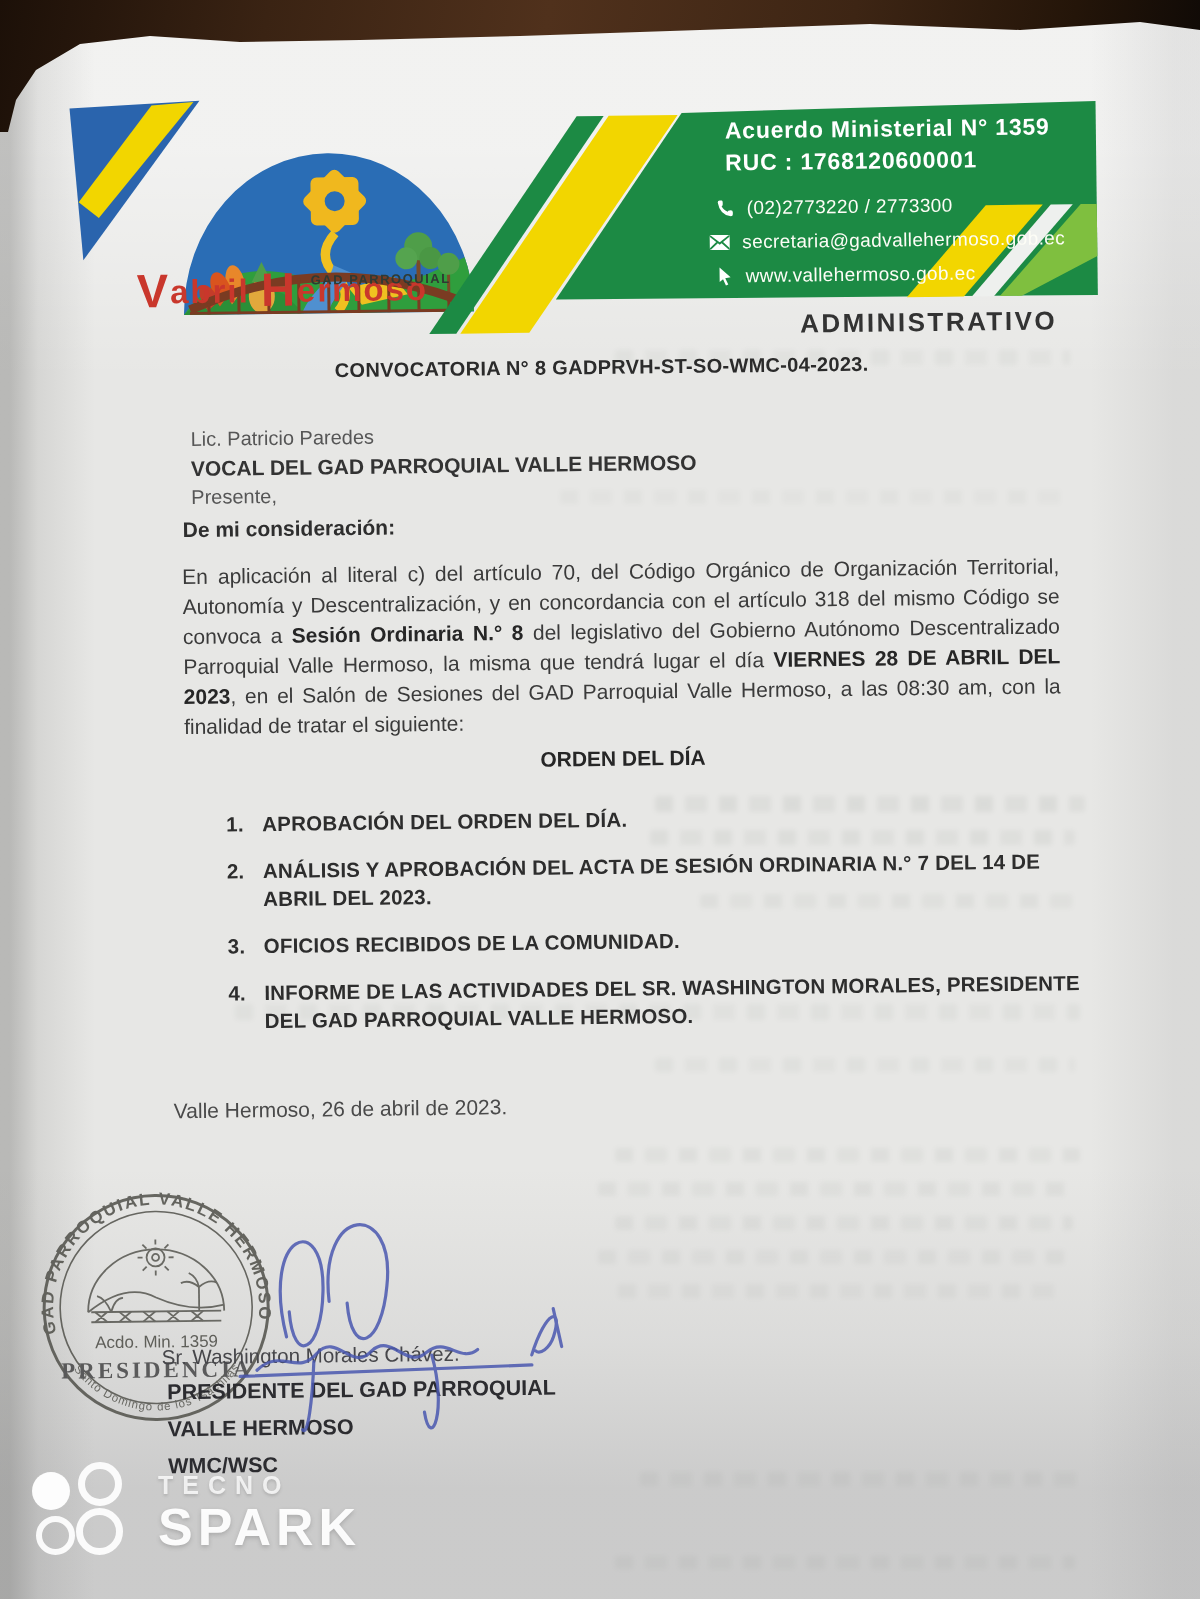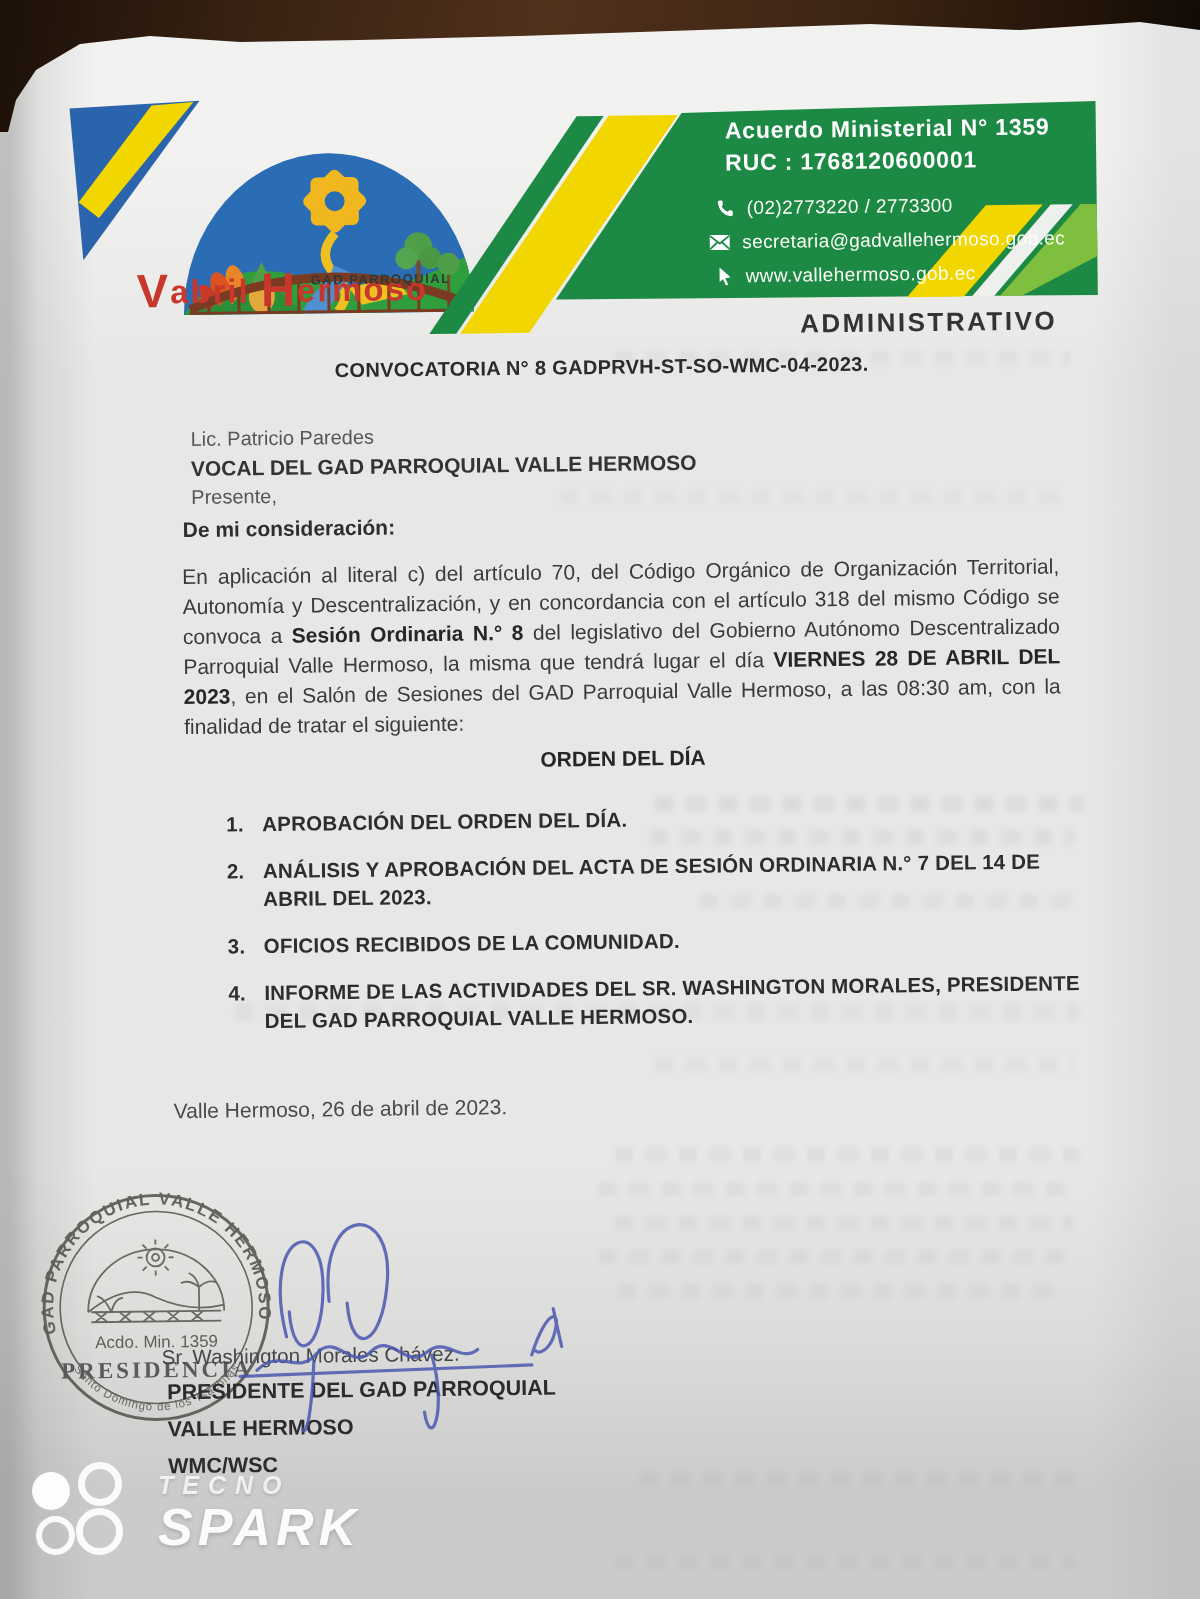--- a/index.html
+++ b/index.html
@@ -52,21 +52,21 @@
   .signer{position:absolute;left:155px;top:1340px;z-index:5;white-space:nowrap;}
   .signer .s-name{font-size:20.5px;color:#46464a;margin-bottom:11px;}
   .signer .s-bold{font-size:21.5px;font-weight:700;color:#2c2c30;margin-left:5px;margin-bottom:12px;}
   .watermark{position:absolute;left:30px;top:1462px;z-index:7;display:flex;align-items:center;gap:20px;}
   .tec-logo{position:relative;width:108px;height:100px;}
   .tec-c{position:absolute;border-radius:50%;}
   .c-fill{left:2px;top:10px;width:38px;height:38px;background:rgba(255,255,255,.96);}
   .c-r1{left:48px;top:0;width:30px;height:30px;border:7px solid rgba(255,255,255,.92);}
   .c-r2{left:6px;top:54px;width:27px;height:27px;border:6px solid rgba(255,255,255,.92);}
   .c-r3{left:46px;top:46px;width:33px;height:33px;border:7px solid rgba(255,255,255,.92);}
-  .tec-text{color:#fff;font-style:italic;}
+  .tec-text{color:#fff;}
   .tec-brand{font-size:25px;font-weight:700;letter-spacing:9px;color:rgba(255,255,255,.78);
     text-shadow:0 2px 3px rgba(70,70,70,.2);}
   .tec-model{font-size:52px;font-weight:800;letter-spacing:5px;color:rgba(255,255,255,.95);
     line-height:54px;text-shadow:0 2px 4px rgba(70,70,70,.25);}
 </style>
 </head>
 <body>
 
 <div class="photo">
 

